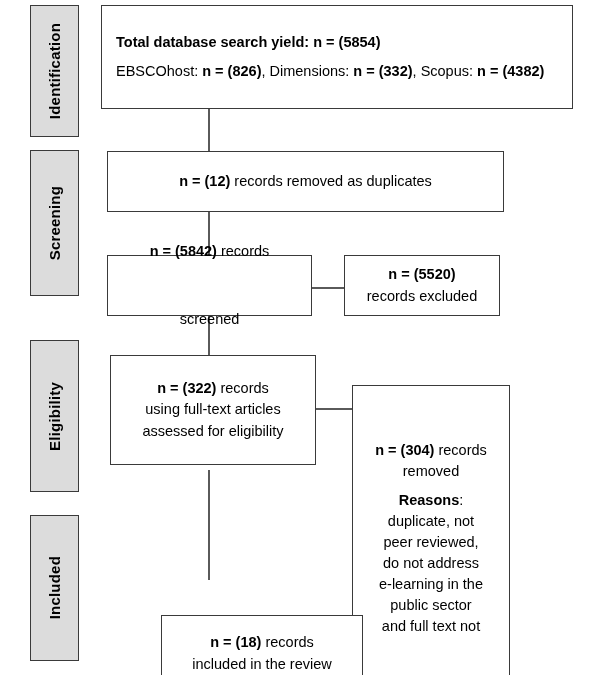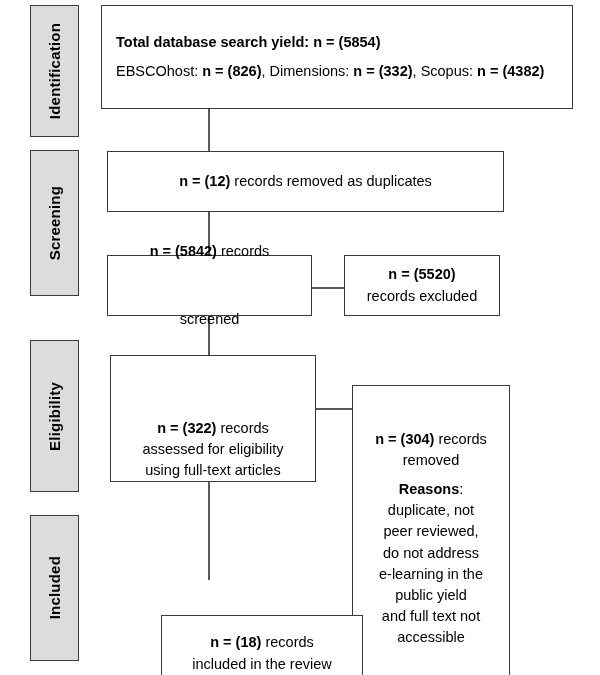--- a/index.html
+++ b/index.html
@@ -128,44 +128,43 @@
       <span class="b">n = (5842)</span><span> records</span>
     </div>
     <div class="box-text">screened</div>
   </div>
 
   <div class="flow-box box-center" style="left:344px; top:255px; width:156px; height:61px;">
     <div class="box-text b">n = (5520)</div>
     <div class="box-text">records excluded</div>
   </div>
 
-  <div class="flow-box box-center" style="left:110px; top:355px; width:206px; height:127px;justify-content:flex-end;">
+  <div class="flow-box box-center" style="left:110px; top:355px; width:206px; height:110px;">
     <div class="box-text">
       <span class="b">n = (322)</span><span> records</span>
     </div>
+    <div class="box-text">using full-text articles</div>
     <div class="box-text">assessed for eligibility</div>
-    <div class="box-text">using full-text articles</div>
   </div>
 
   <div class="flow-box box-center" style="left:352px; top:357px; width:158px; height:307px;margin-top:28px;">
     <div class="box-text">
       <span class="b">n = (304)</span><span> records</span>
     </div>
     <div class="box-text">removed</div>
     <div class="spacer-line"></div>
     <div class="box-text">
       <span class="b">Reasons</span><span>:</span>
     </div>
     <div class="box-text">duplicate, not</div>
     <div class="box-text">peer reviewed,</div>
     <div class="box-text">do not address</div>
     <div class="box-text">e-learning in the</div>
-    <div class="box-text">public yield</div>
+    <div class="box-text">public sector</div>
     <div class="box-text">and full text not</div>
-    <div class="box-text">accessible</div>
   </div>
 
   <div class="flow-box box-center" style="left:115px; top:615px; width:202px; height:77px;margin-left:46px;">
     <div class="box-text">
       <span class="b">n = (18)</span><span> records</span>
     </div>
     <div class="box-text">included in the review</div>
   </div>
 
 </div>

